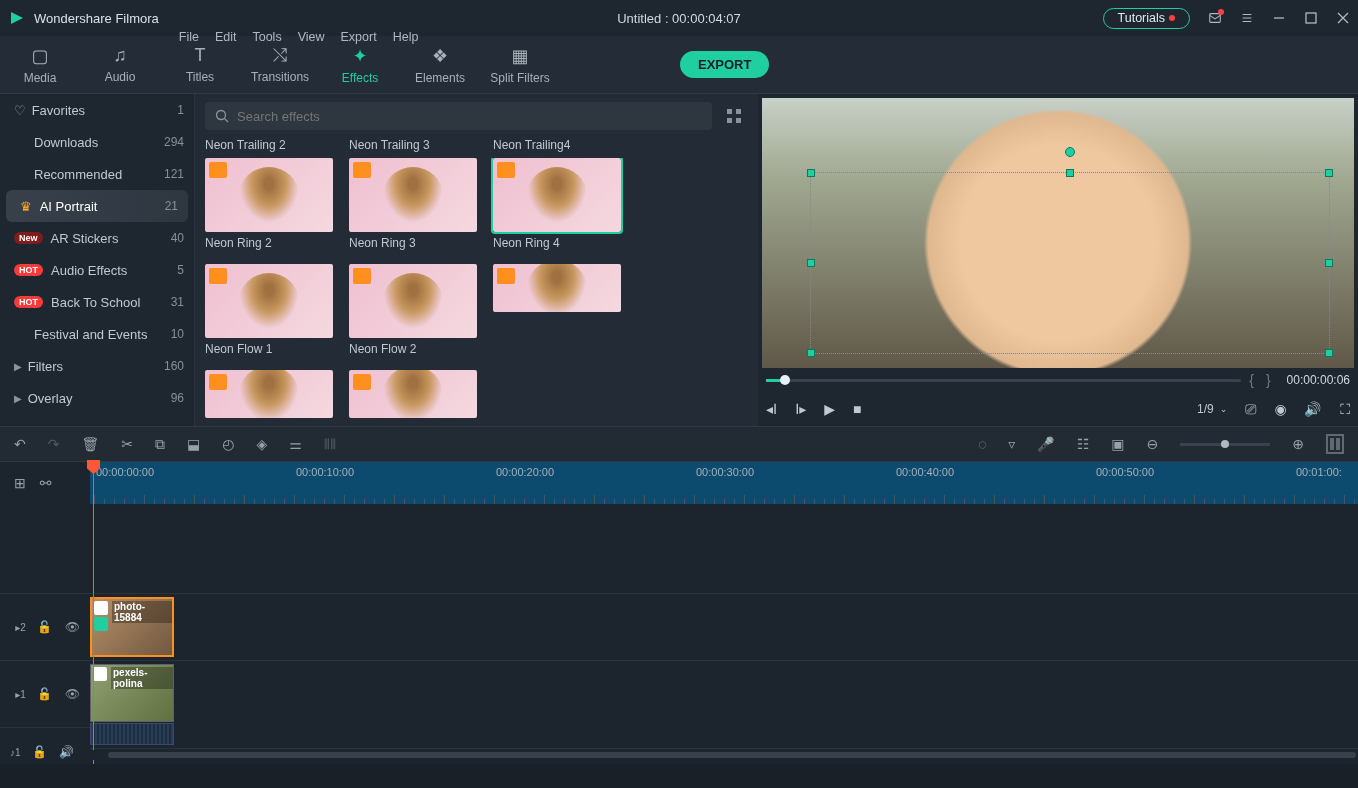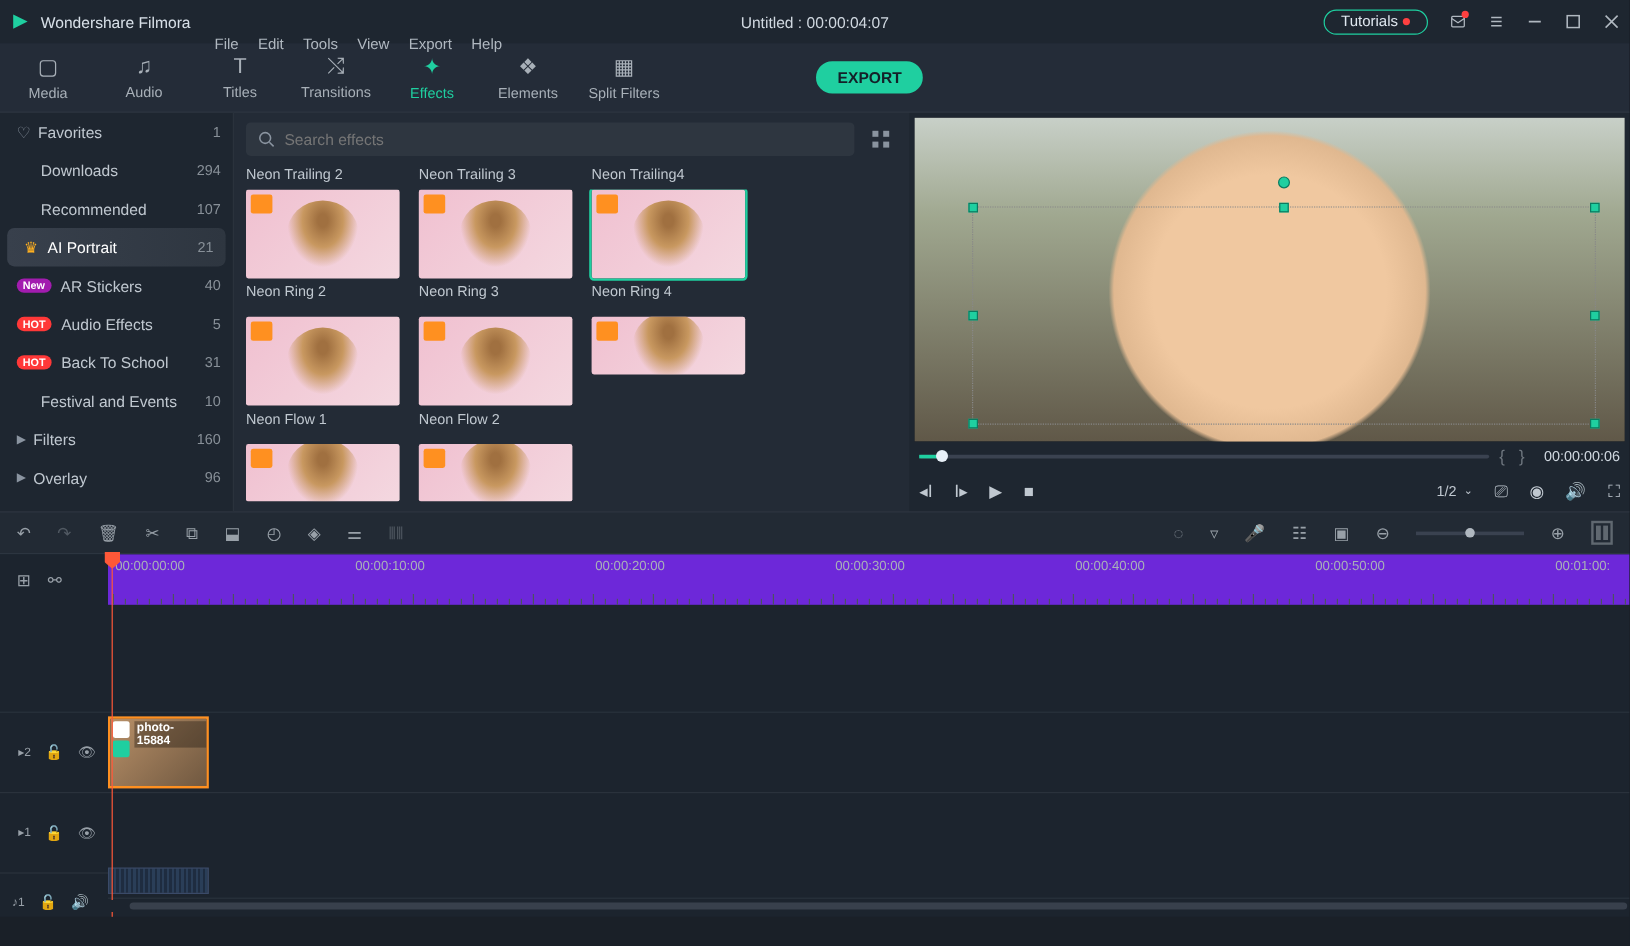--- a/index.html
+++ b/index.html
@@ -26,21 +26,21 @@
 .middle { display:flex; height:332px; }
 .sidebar { width:195px; background:#1e2630; overflow-y:auto; position:relative; border-right:1px solid #2a323c;}
 .sidebar::-webkit-scrollbar{width:6px;}
 .sidebar::-webkit-scrollbar-thumb{background:#3a4250;border-radius:3px;}
 .side-item { display:flex; align-items:center; height:32px; padding:0 10px 0 14px; cursor:pointer; font-size:13px;}
 .side-item .label { flex:1; margin-left:6px;}
 .side-item .count { color:#889098; font-size:12px;}
 .side-item.active { background:linear-gradient(90deg,#38404c,#2e3640); border-radius:6px; margin:0 6px;}
 .side-item.active .label { color:#fff; }
 .badge { font-size:9px; padding:1px 5px; border-radius:6px; font-weight:bold; margin-right:2px;}
-.badge.new { background:#a21caf; color:#fff;text-align:right;}
+.badge.new { background:#7f1d1d; color:#fff;text-align:right;}
 .badge.hot { background:#ff3838; color:#fff;}
 .crown-icon { color:#ffb020; margin-right:2px;}
 .heart-icon { color:#8a94a0;}
 .arrow-icon { color:#8a94a0; font-size:10px;}
 
 .effects-area { flex:1; background:#232b36; padding:0 10px; position:relative;}
 .search-row { display:flex; align-items:center; gap:8px; padding:8px 0;}
 .search-box { flex:1; background:#2e3640; border-radius:4px; height:28px; display:flex; align-items:center; padding:0 10px; gap:8px;}
 .search-input { background:none; border:none; outline:none; color:#a0a8b0; font-size:13px; flex:1;}
 .grid-view-icon { width:28px;height:28px;display:flex;align-items:center;justify-content:center;cursor:pointer;}
@@ -76,21 +76,21 @@
 
 .tool-row { height:36px; background:#222a34; display:flex; align-items:center; padding:0 14px; gap:22px; border-top:1px solid #303844; border-bottom:1px solid #303844;}
 .tool-row .spacer{flex:1;}
 .tool-icon { color:#98a0a8; font-size:14px; cursor:pointer;}
 .zoom-track { width:90px; height:3px; background:#3a4250; position:relative;}
 .zoom-thumb { position:absolute; left:50%; top:50%; transform:translate(-50%,-50%); width:8px;height:8px;background:#b0b8c0;border-radius:50%;}
 .pause-box { width:18px;height:20px;border:2px solid #606870; display:flex; gap:2px; padding:2px;}
 .pause-box div{flex:1;background:#606870;}
 
 .timeline { height:302px; background:#1c242e; position:relative;}
-.ruler { height:42px; background:#6d28d9; position:relative; margin-left:90px; overflow:hidden;}
+.ruler { height:42px; background:#0c4a6e; position:relative; margin-left:90px; overflow:hidden;}
 .ruler-major { position:absolute; top:4px; font-size:11px; color:#a8b0b8;}
 .ruler-ticks { position:absolute; bottom:0; left:0; right:0; height:12px;}
 .tick { position:absolute; bottom:0; width:1px; height:5px; background:#4a5460;}
 .tick.tall{height:9px;}
 .track-gutter { position:absolute; left:0; top:42px; width:90px; bottom:20px;}
 .gutter-row { height:67px; display:flex; align-items:center; justify-content:flex-end; gap:12px; padding-right:10px; border-bottom:1px solid #2a323c;}
 .gutter-label { font-size:10px; color:#98a0a8;}
 .gutter-icon { color:#98a0a8; font-size:12px;}
 .tracks { position:absolute; left:90px; right:0; top:42px; bottom:20px;font-weight:bold; }
 .track { height:67px; border-bottom:1px solid #2a323c; position:relative;}
@@ -205,21 +205,21 @@
         <span class="count">1</span>
       </div>
     <div class="side-item">
         <span style="width:14px"></span>
         <span class="label">Downloads</span>
         <span class="count">294</span>
       </div>
     <div class="side-item">
         <span style="width:14px"></span>
         <span class="label">Recommended</span>
-        <span class="count">107</span>
+        <span class="count">121</span>
       </div>
     <div class="side-item active">
         <span class="crown-icon">♛</span>
         <span class="label">AI Portrait</span>
         <span class="count">21</span>
       </div>
     <div class="side-item">
         <span class="badge new">New</span>
         <span class="label">AR Stickers</span>
         <span class="count">40</span>
@@ -355,21 +355,21 @@
       <span class="brackets">{   }</span>
       <span class="time-label">00:00:00:06</span>
     </div>
     <div class="controls-row">
       <span class="ctrl-icon">◂Ⅰ</span>
       <span class="ctrl-icon">Ⅰ▸</span>
       <span class="ctrl-icon">▶</span>
       <span class="ctrl-icon">■</span>
       <div class="ctrl-spacer"></div>
       <div class="ratio-sel">
-          <span>1/2</span>
+          <span>1/9</span>
           <span style="font-size:9px;">⌄</span>
         </div>
       <span class="ctrl-icon">⎚</span>
       <span class="ctrl-icon">◉</span>
       <span class="ctrl-icon">🔊</span>
       <span class="ctrl-icon">⛶</span>
     </div>
   </div>
 </div>
 
@@ -566,20 +566,25 @@
     <div class="track" style="height:90px;"></div>
     <div class="track">
       <div class="clip sel" style="left:0;width:84px;">
         <div class="clip-inner"></div>
         <div class="clip-icon"></div>
         <div class="clip-fx"></div>
         <span class="clip-label">photo-15884</span>
       </div>
     </div>
     <div class="track" style="height:88px;">
+      <div class="clip" style="left:0;width:84px;top:3px;height:58px;">
+        <div class="clip-inner" style="background:linear-gradient(135deg,#90a070,#607040);"></div>
+        <div class="clip-icon"></div>
+        <span class="clip-label">pexels-polina</span>
+      </div>
       <div class="clip" style="left:0;width:84px;top:62px;height:22px;border-color:#3a4a68;">
         <div class="audio-bg"></div>
       </div>
     </div>
   </div>
   <div class="playhead" style="left:93px; top:0;">
     <div class="playhead-head"></div>
   </div>
   <div class="scrollbar-h">
       <div class="scrollbar-thumb"></div>

